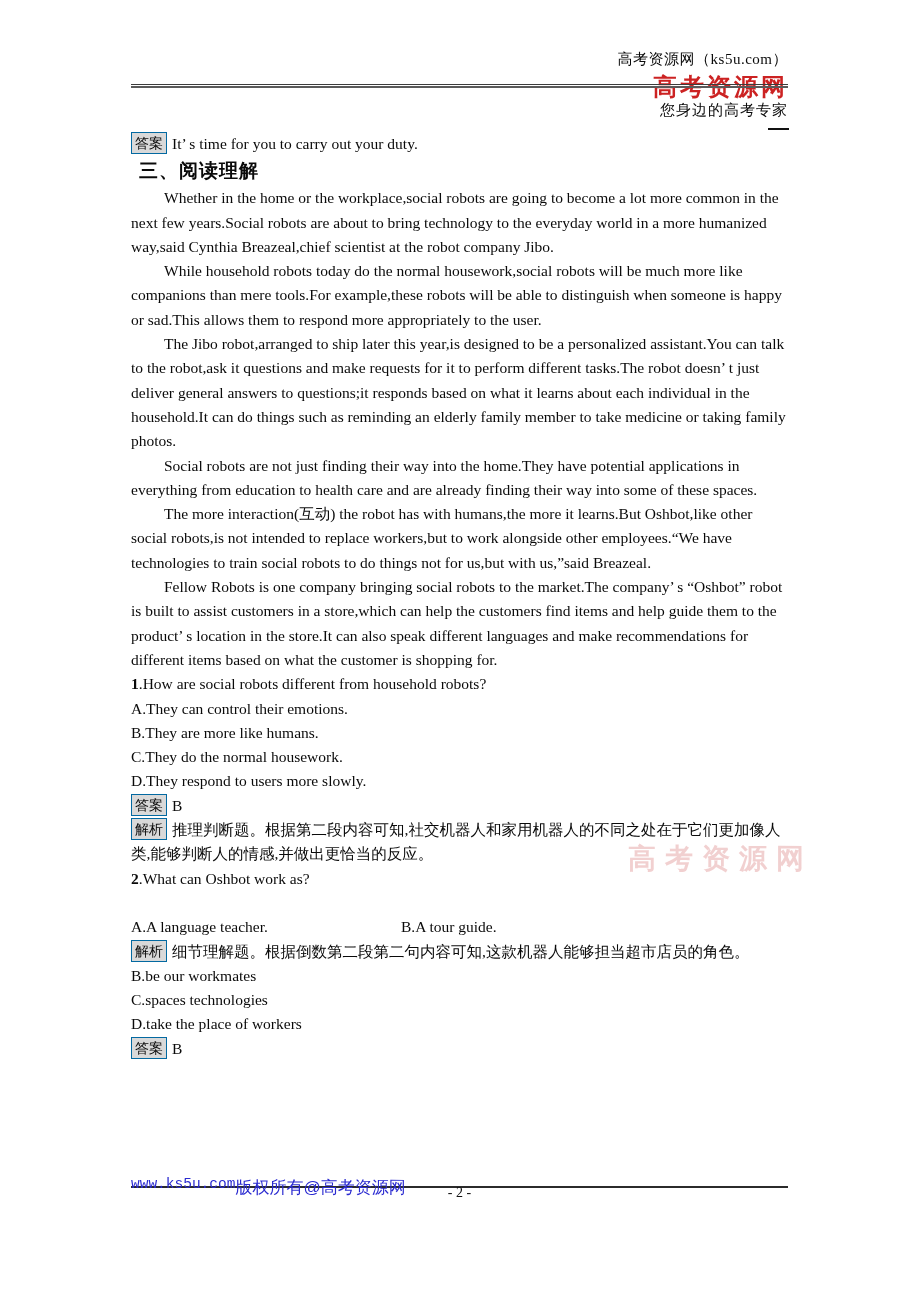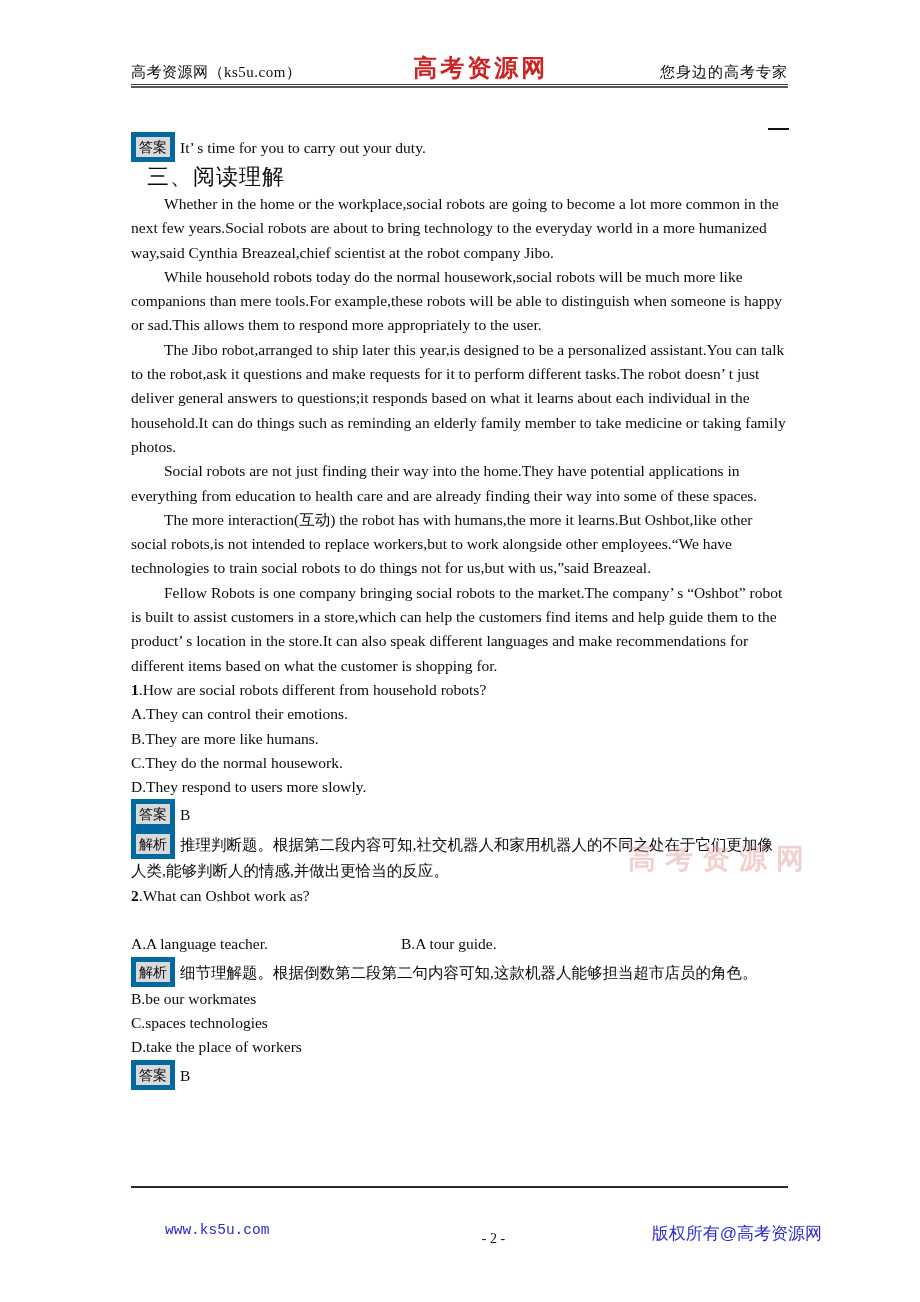--- a/index.html
+++ b/index.html
@@ -11,20 +11,21 @@
     background:#ffffff;
     font-family:"Liberation Serif", serif;
     color:#0a0a0a;
     overflow:hidden;
   }
   
   .header {
     position:absolute; left:131px; top:50px; width:657px;
     display:flex; justify-content:space-between; align-items:flex-end;
     font-size:15px;
+    flex-direction:column;
   }
   .header .site { letter-spacing:0.5px; }
   .header .logo {
     color:#cc2222; font-size:24px; font-weight:bold;
     letter-spacing:3px; transform:translateY(2px);
     font-family:"Liberation Serif", serif;
   }
   .header .slogan { letter-spacing:1px; }
   .header-rule {
     position:absolute; left:131px; top:84px; width:657px; height:4px;
@@ -38,27 +39,27 @@
   
   .content {
     position:absolute; left:131px; top:132px; width:657px;
     font-size:15.5px; line-height:24.3px;
   }
   .badge {
     display:inline-block;
     font-family:"Liberation Sans", sans-serif;
     font-size:14px; line-height:18px;
     padding:1px 3px; margin-right:5px;
-    background:#d9d9d9; border:5px solid #0369a1;
+    background:#d9d9d9; border:1px solid #0369a1;
     vertical-align:1px;
   }
   .section-title {
     font-family:"Liberation Sans", sans-serif;
-    font-weight:normal; font-size:22px; line-height:27px;
-    margin:1px 0 2px 16px; letter-spacing:1px;
+    font-weight:bold; font-size:19px; line-height:27px;
+    margin:1px 0 2px 8px; letter-spacing:1px;
   }
   .para { text-indent:33px; }
   .qline .qnum { font-weight:bold; }
   .opt-row .opt-wide { display:inline-block; width:270px; }
   .opt-row .opt-narrow { display:inline-block; width:122px; }
   .spacer-line { height:24.3px; }
   .analysis { }
   
   .watermark {
     position:absolute; left:628px; top:840px;
@@ -66,22 +67,22 @@
     color:#e09090; opacity:0.42;
     font-family:"Liberation Serif", serif;
     pointer-events:none; white-space:nowrap;
   }
   
   .footer-rule {
     position:absolute; left:131px; top:1186px; width:657px;
     border-top:2px solid #2b2b2b;
   }
   .footer {
-    position:absolute; left:131px; top:1222px; width:657px;
-    display:flex; justify-content:space-between; align-items:flex-start;margin-left:34px;
+    position:absolute; left:131px; top:1176px; width:657px;
+    display:flex; align-items:flex-start;
   }
   .footer .site-link {
     font-family:"Liberation Mono", monospace;
     font-size:14.5px; color:#2a2ad0; text-decoration:none;
   }
   .footer .page-num {
     position:absolute; left:0; right:0; text-align:center;
     top:9px; font-size:14px; color:#111;
   }
   .footer .copyright {

